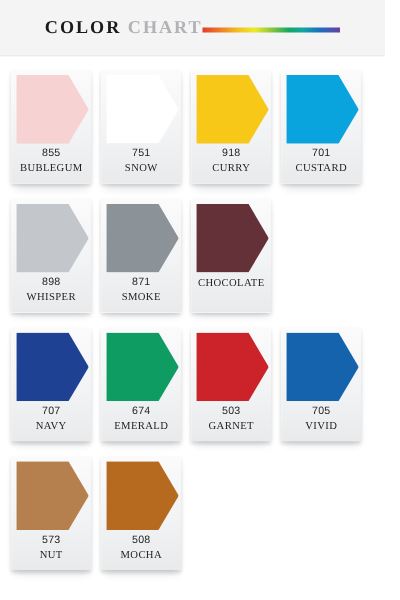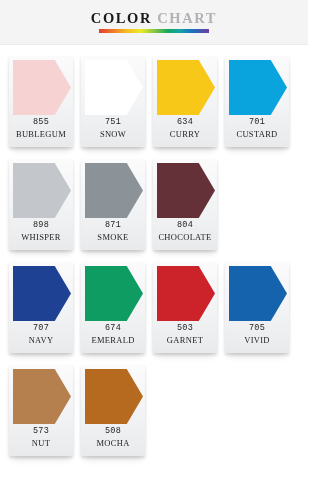--- a/index.html
+++ b/index.html
@@ -13,21 +13,21 @@
     font-family: "Liberation Serif", serif;
     overflow: hidden;
   }
 
   
   .header {
     height: 45px;
     background: #f4f4f4;
     border-bottom: 1px solid #ececec;
     display: flex;
-    flex-direction: column;
+    flex-direction: row;
     align-items: center;
     justify-content: center;
     box-sizing: border-box;
   }
   .title-row {
     font-family: "Liberation Serif", serif;
     font-size: 14.5px;
     font-weight: bold;
     letter-spacing: 1.6px;
     line-height: 1;
@@ -91,21 +91,21 @@
 
   .caption {
     position: absolute;
     left: 0;
     right: 0;
     top: 61px;
     text-align: center;
     color: #1f1f1f;
   }
   .code {
-    font-family: Liberation Mono, monospace;
+    font-family: Liberation Sans, sans-serif;
     font-size: 8.5px;
     line-height: 11px;
     letter-spacing: 0.2px;
   }
   .name {
     font-family: "Liberation Serif", serif;
     font-size: 8.5px;
     line-height: 12px;
     letter-spacing: 0.3px;
     text-transform: uppercase;
@@ -140,21 +140,21 @@
       <div class="caption">
         <div class="code">751</div>
         <div class="name">SNOW</div>
       </div>
     </div>
     <div class="card">
       <div class="swatch-wrap">
         <div class="swatch" style="background: rgb(248, 200, 24);"></div>
       </div>
       <div class="caption">
-        <div class="code">634</div>
+        <div class="code">918</div>
         <div class="name">CURRY</div>
       </div>
     </div>
     <div class="card">
       <div class="swatch-wrap">
         <div class="swatch" style="background: rgb(9, 164, 222);"></div>
       </div>
       <div class="caption">
         <div class="code">701</div>
         <div class="name">CUSTARD</div>
@@ -179,21 +179,20 @@
       <div class="caption">
         <div class="code">871</div>
         <div class="name">SMOKE</div>
       </div>
     </div>
     <div class="card">
       <div class="swatch-wrap">
         <div class="swatch" style="background: rgb(101, 49, 56);"></div>
       </div>
       <div class="caption">
-        <div class="code">804</div>
         <div class="name">CHOCOLATE</div>
       </div>
     </div>
   </div>
 
   <div class="row">
     <div class="card">
       <div class="swatch-wrap">
         <div class="swatch" style="background: rgb(30, 65, 148);"></div>
       </div>

